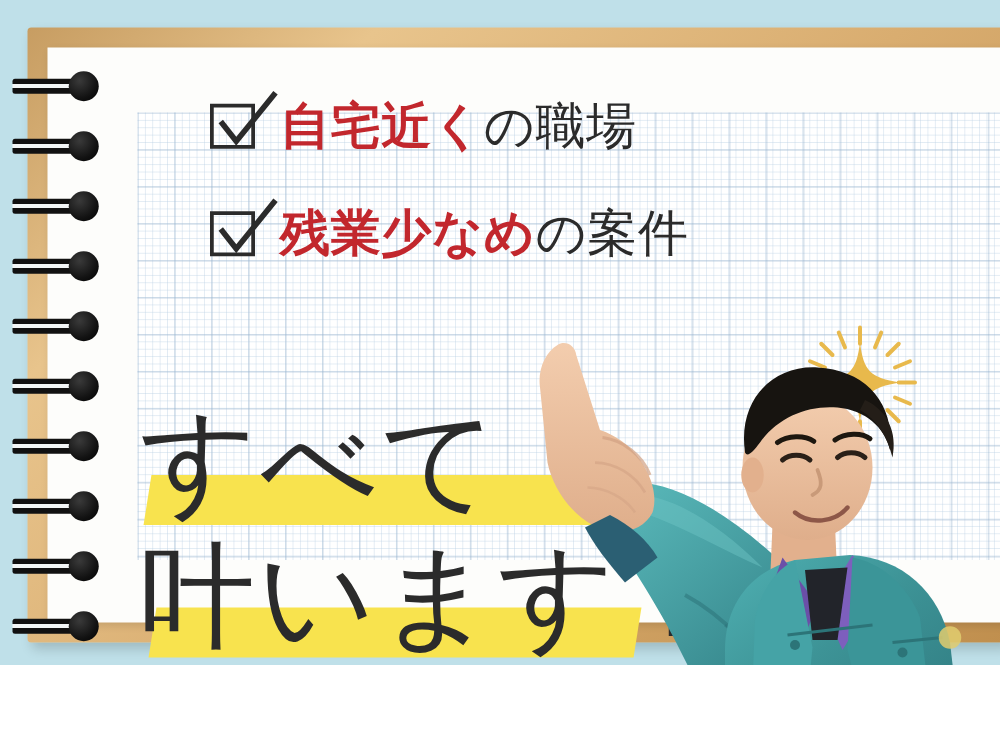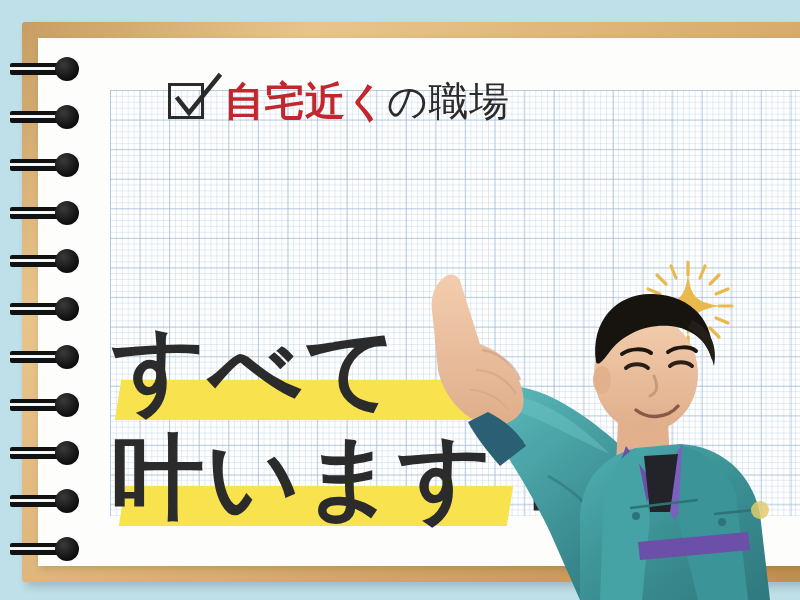--- a/index.html
+++ b/index.html
@@ -3,21 +3,21 @@
 <meta charset="utf-8">
 <style>
   * { margin:0; padding:0; box-sizing:border-box; }
   html, body {
     width:800px; height:600px; overflow:hidden;
     font-family:"Liberation Sans", sans-serif;
   }
 
   
   #stage {
-    position:relative; width:800px; height:600px;
+    position:relative; width:800px; height:532px;
     background:#bfe0e9;
     overflow:hidden;
   }
 
   
   #cover {
     position:absolute;
     left:22px; top:22px; right:-4px; bottom:18px;
     background:linear-gradient(135deg,#c79d62 0%,#e8c48c 22%,#d9ad70 55%,#c08f4e 100%);
     border-radius:3px;
@@ -103,21 +103,21 @@
   .head-band {
     position:absolute; left:8px; width:398px; height:40px;
     background:#f8e34e;
     transform:skewX(-9deg);
   }
   .head-line.l1 .head-band { top:58px; left:6px; width:372px; }
   .head-line.l2 .head-band { top:56px; left:10px; width:388px; }
   .head-word {
     position:absolute; left:0; top:0;
     font-family:"DejaVu Sans","Liberation Sans", sans-serif;
-    font-size:92px; font-weight:700; color:#2b2b2b;
+    font-size:92px; font-weight:400; color:#2b2b2b;
     line-height:1.05; white-space:nowrap;
     letter-spacing:2px;
   }
 
   
   .sparkle { position:absolute; }
   .sparkle svg { display:block; overflow:visible; }
 
   
   #person { position:absolute; left:430px; top:270px; width:370px; height:330px; }
@@ -191,20 +191,28 @@
 
     <div class="check-row">
       <div class="checkbox">
         <svg width="52" height="50" viewBox="0 0 52 50">
           <polyline points="5,24 16,38 46,1" fill="none" stroke="#2b2b2b" stroke-width="4.5" stroke-linecap="square"></polyline>
         </svg>
       </div>
       <div class="check-text"><span class="hl">自宅近く</span><span>の職場</span></div>
     </div>
 
+    <div class="check-row">
+      <div class="checkbox">
+        <svg width="52" height="50" viewBox="0 0 52 50">
+          <polyline points="5,24 16,38 46,1" fill="none" stroke="#2b2b2b" stroke-width="4.5" stroke-linecap="square"></polyline>
+        </svg>
+      </div>
+      <div class="check-text"><span class="hl">残業少なめ</span><span>の案件</span></div>
+    </div>
 
 
   </div>
 
   <div id="headline">
     <div class="head-line l1">
       <div class="head-band"></div>
       <div class="head-word">すべて</div>
     </div>
     <div class="head-line l2">

